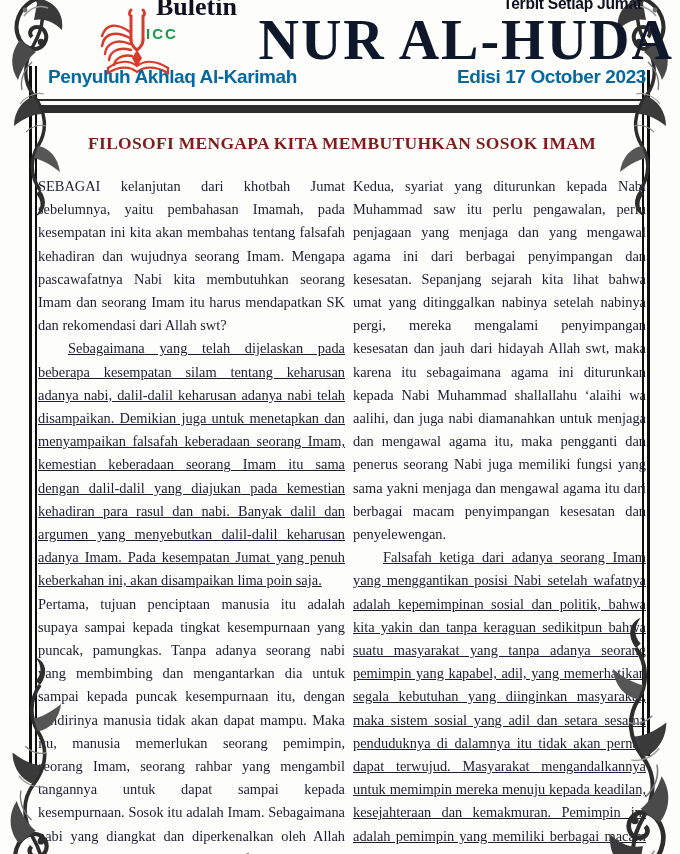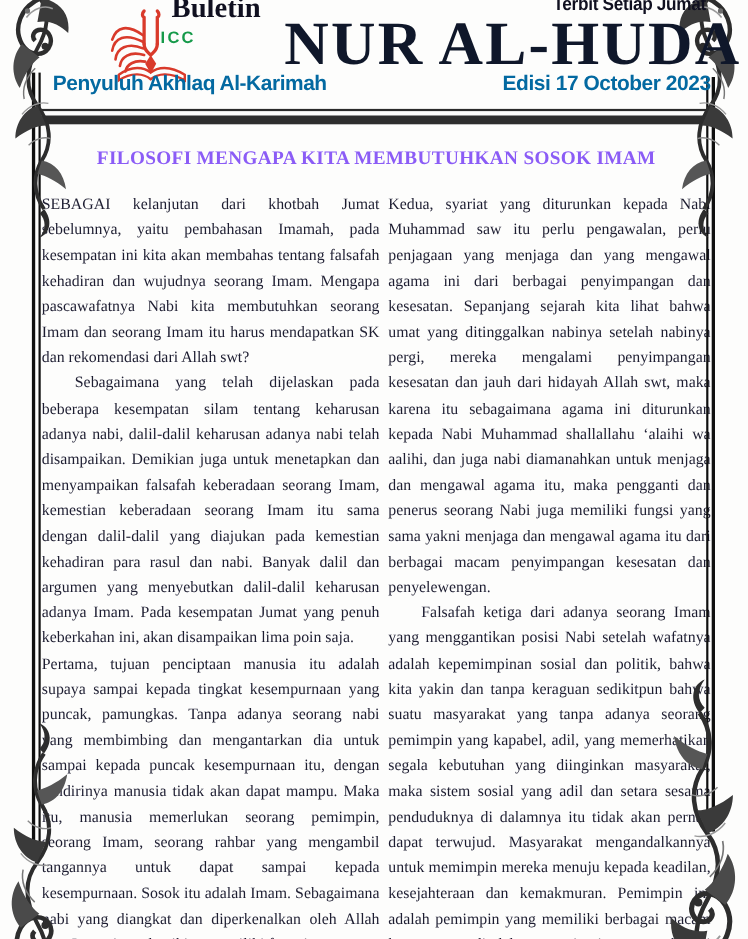--- a/index.html
+++ b/index.html
@@ -52,35 +52,35 @@
   }
   .rules{margin:0 34px 0 38px;}
   .rule-thin{height:2px;background:#2b2b2b;margin-top:3px;}
   .rule-thick{height:8px;background:#2e2e2e;margin-top:4px;}
 
   
   .headline{
     margin:20px 34px 0 38px;
     text-align:center;
     font-family:"Liberation Serif", serif;font-weight:bold;
-    font-size:17.5px;letter-spacing:0.3px;color:#8b5cf6;
+    font-size:17.5px;letter-spacing:0.3px;color:#7f1d1d;
   }
   .columns{
     margin:21px 34px 0 38px;
     display:flex;gap:8px;
   }
   .col-left{width:307px;}
   .col-right{width:293px;}
   .col p{
     margin:0;
     font-size:14.4px;line-height:23.2px;
     text-align:justify;
     color:#1d1d31;
   }
-  .col p.indent{text-indent:30px;}
+  .col p.indent{text-indent:30px;text-decoration:underline;}
   .subheading{
     margin:15px 0 17px 0;
     font-family:"Liberation Serif", serif;font-weight:bold;
     font-size:15.5px;color:#14142a;
   }
 </style>
 </head>
 <body>
 
 <svg width="0" height="0" style="position:absolute">

